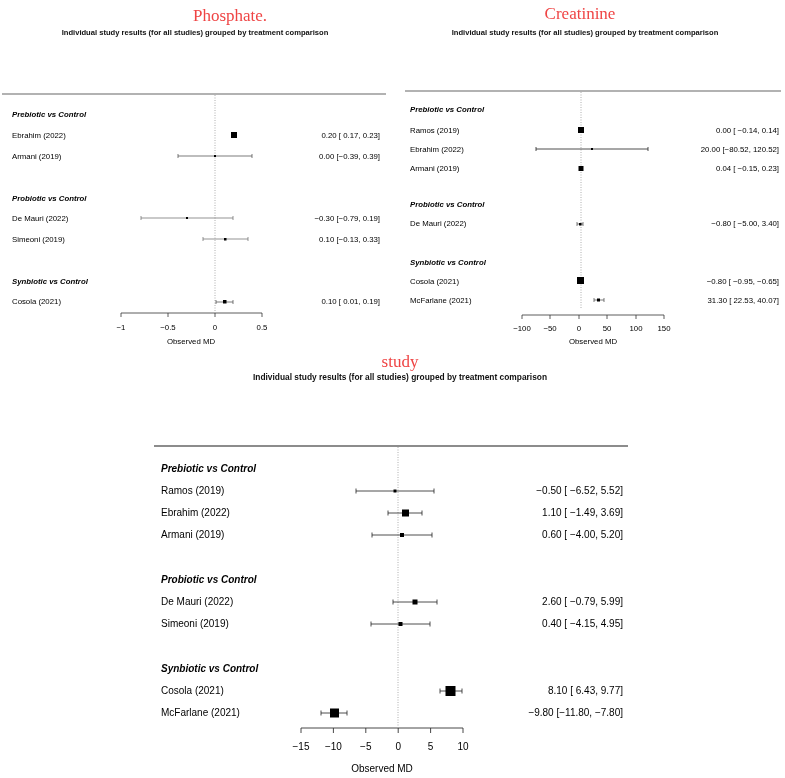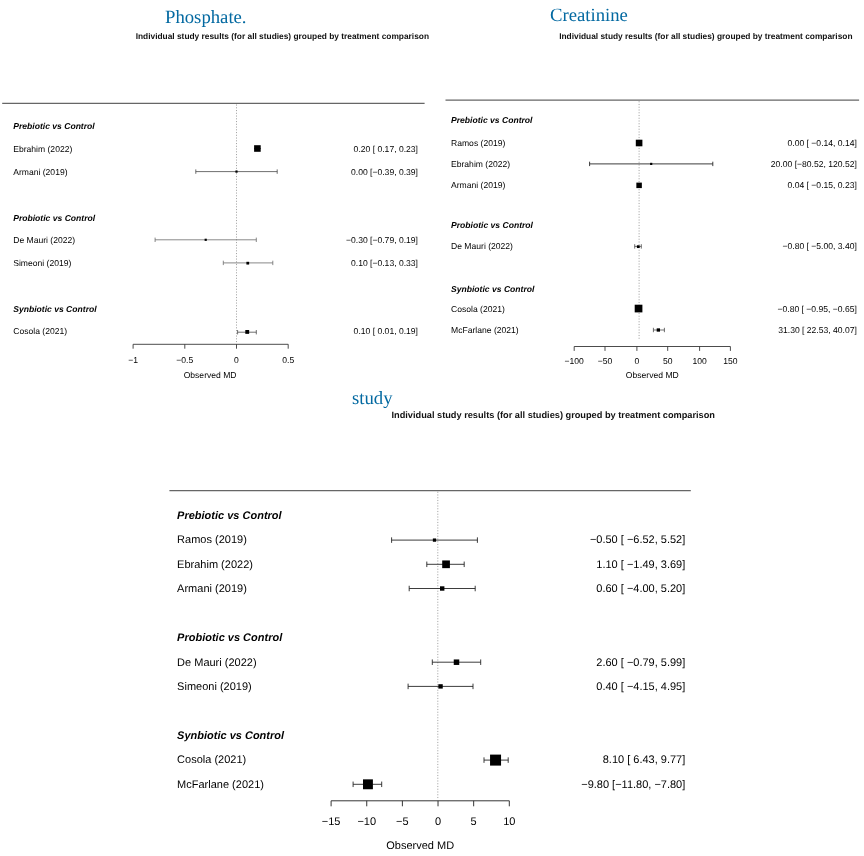--- a/index.html
+++ b/index.html
@@ -1,19 +1,19 @@
 <!DOCTYPE html>
 <html><head>
 <meta charset="utf-8">
 <style>
   html, body { margin:0; padding:0; background:#ffffff; }
   body { width:785px; height:778px; position:relative; overflow:hidden; font-family:"Liberation Sans", sans-serif; color:#111; }
   .panel { position:absolute; }
-  .ptitle { position:absolute; font-family:"Liberation Serif", "DejaVu Serif", serif; font-size:17px; color:#0369a1; text-align:left; white-space:nowrap; }
-  .psub { position:absolute; font-family:"Liberation Sans", sans-serif; font-weight:bold; font-size:7.6px; color:#111; text-align:right; white-space:nowrap; }
+  .ptitle { position:absolute; font-family:"Liberation Serif", "DejaVu Serif", serif; font-size:17px; color:#ef4444; text-align:center; white-space:nowrap; }
+  .psub { position:absolute; font-family:"Liberation Sans", sans-serif; font-weight:bold; font-size:7.6px; color:#111; text-align:center; white-space:nowrap; }
   svg text { font-family:"Liberation Sans", sans-serif; }
 </style>
 </head>
 <body>
 
 <div class="ptitle" style="left:150px; top:6px; width:160px;">Phosphate.</div>
 <div class="psub" style="left:0px; top:28px; width:390px;">Individual study results (for all studies) grouped by treatment comparison</div>
 
 <svg class="panel" style="left:0; top:0;" width="390" height="360" viewBox="0 0 390 360">
 

